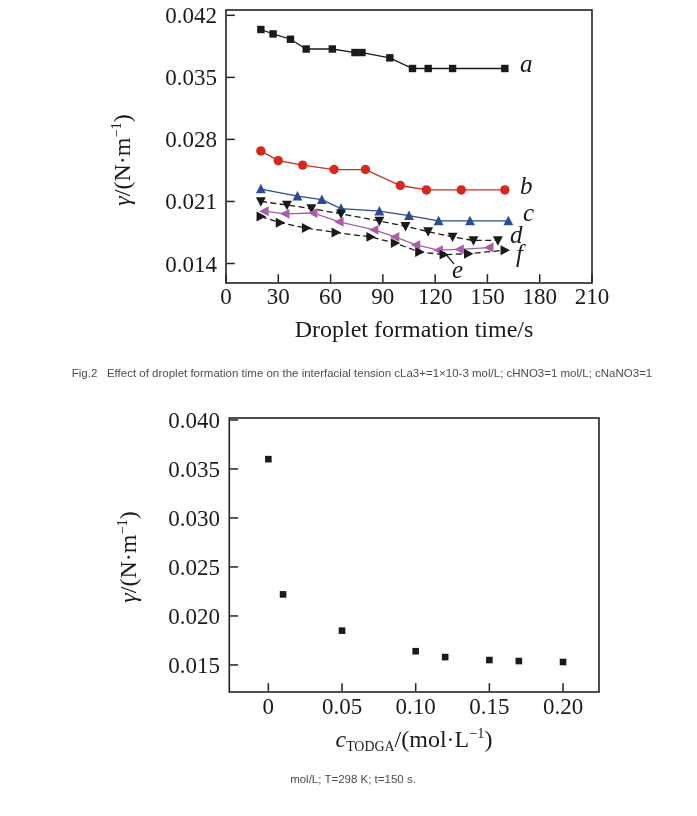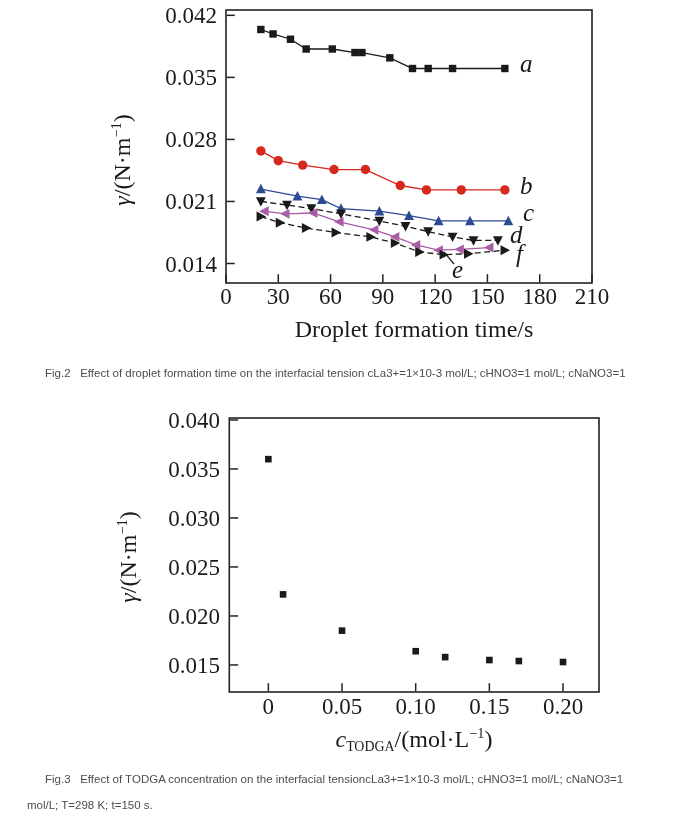--- a/index.html
+++ b/index.html
@@ -13,21 +13,21 @@
   svg{position:absolute;left:0;top:0;}
   .caption{
     position:absolute;
     left:27px;
     right:18px;
     color:#4d4d4d;
     font-family:"Liberation Sans", sans-serif;
     font-size:11.5px;
     line-height:26px;
   }
-  .cap-line{white-space:pre;}
+  .cap-line{white-space:pre;text-align:center;}
   .cap-line.indent{padding-left:18px;}
   #cap2{top:360px;}
   #cap3{top:766px;}
 </style>
 </head>
 <body>
 
 <div class="page">
 
   <svg id="figures-canvas" width="697" height="816" viewBox="0 0 697 816">
@@ -166,17 +166,16 @@
       <rect fill="#1a1a1a" stroke="none" x="559.7467118373854" y="658.7128755364807" width="6.6" height="6.6"></rect>
       <text x="414" y="747" font-size="24" fill="#1a1a1a" font-family="&quot;Liberation Serif&quot;, serif" text-anchor="middle"><tspan dy="0" font-size="24" font-style="italic">c</tspan><tspan dy="3.84" font-size="13.919999999999998">TODGA</tspan><tspan dy="-3.84" font-size="24">/(mol·L</tspan><tspan dy="-8.64" font-size="14.399999999999999">−1</tspan><tspan dy="8.64" font-size="24">)</tspan></text>
       <text x="136" y="557" font-size="24" fill="#1a1a1a" font-family="&quot;Liberation Serif&quot;, serif" text-anchor="middle" transform="rotate(-90 136 557)"><tspan dy="0" font-size="24" font-style="italic">γ</tspan><tspan dy="0" font-size="24">/(N·m</tspan><tspan dy="-8.64" font-size="14.399999999999999">−1</tspan><tspan dy="8.64" font-size="24">)</tspan></text>
     </svg>
 
   <div class="caption" id="cap2">
     <div class="cap-line indent">Fig.2   Effect of droplet formation time on the interfacial tension cLa3+=1×10-3 mol/L; cHNO3=1 mol/L; cNaNO3=1</div>
   </div>
 
   <div class="caption" id="cap3">
-    <div class="cap-line indent">Fig.3   Effect of TODGA concentration on the interfacial tensioncLa3+=1×10-3 mol/L; cHNO3=1 mol/L; cNaNO3=1</div>
     <div class="cap-line">mol/L; T=298 K; t=150 s.</div>
   </div>
 
 </div>
 
 </body></html>

